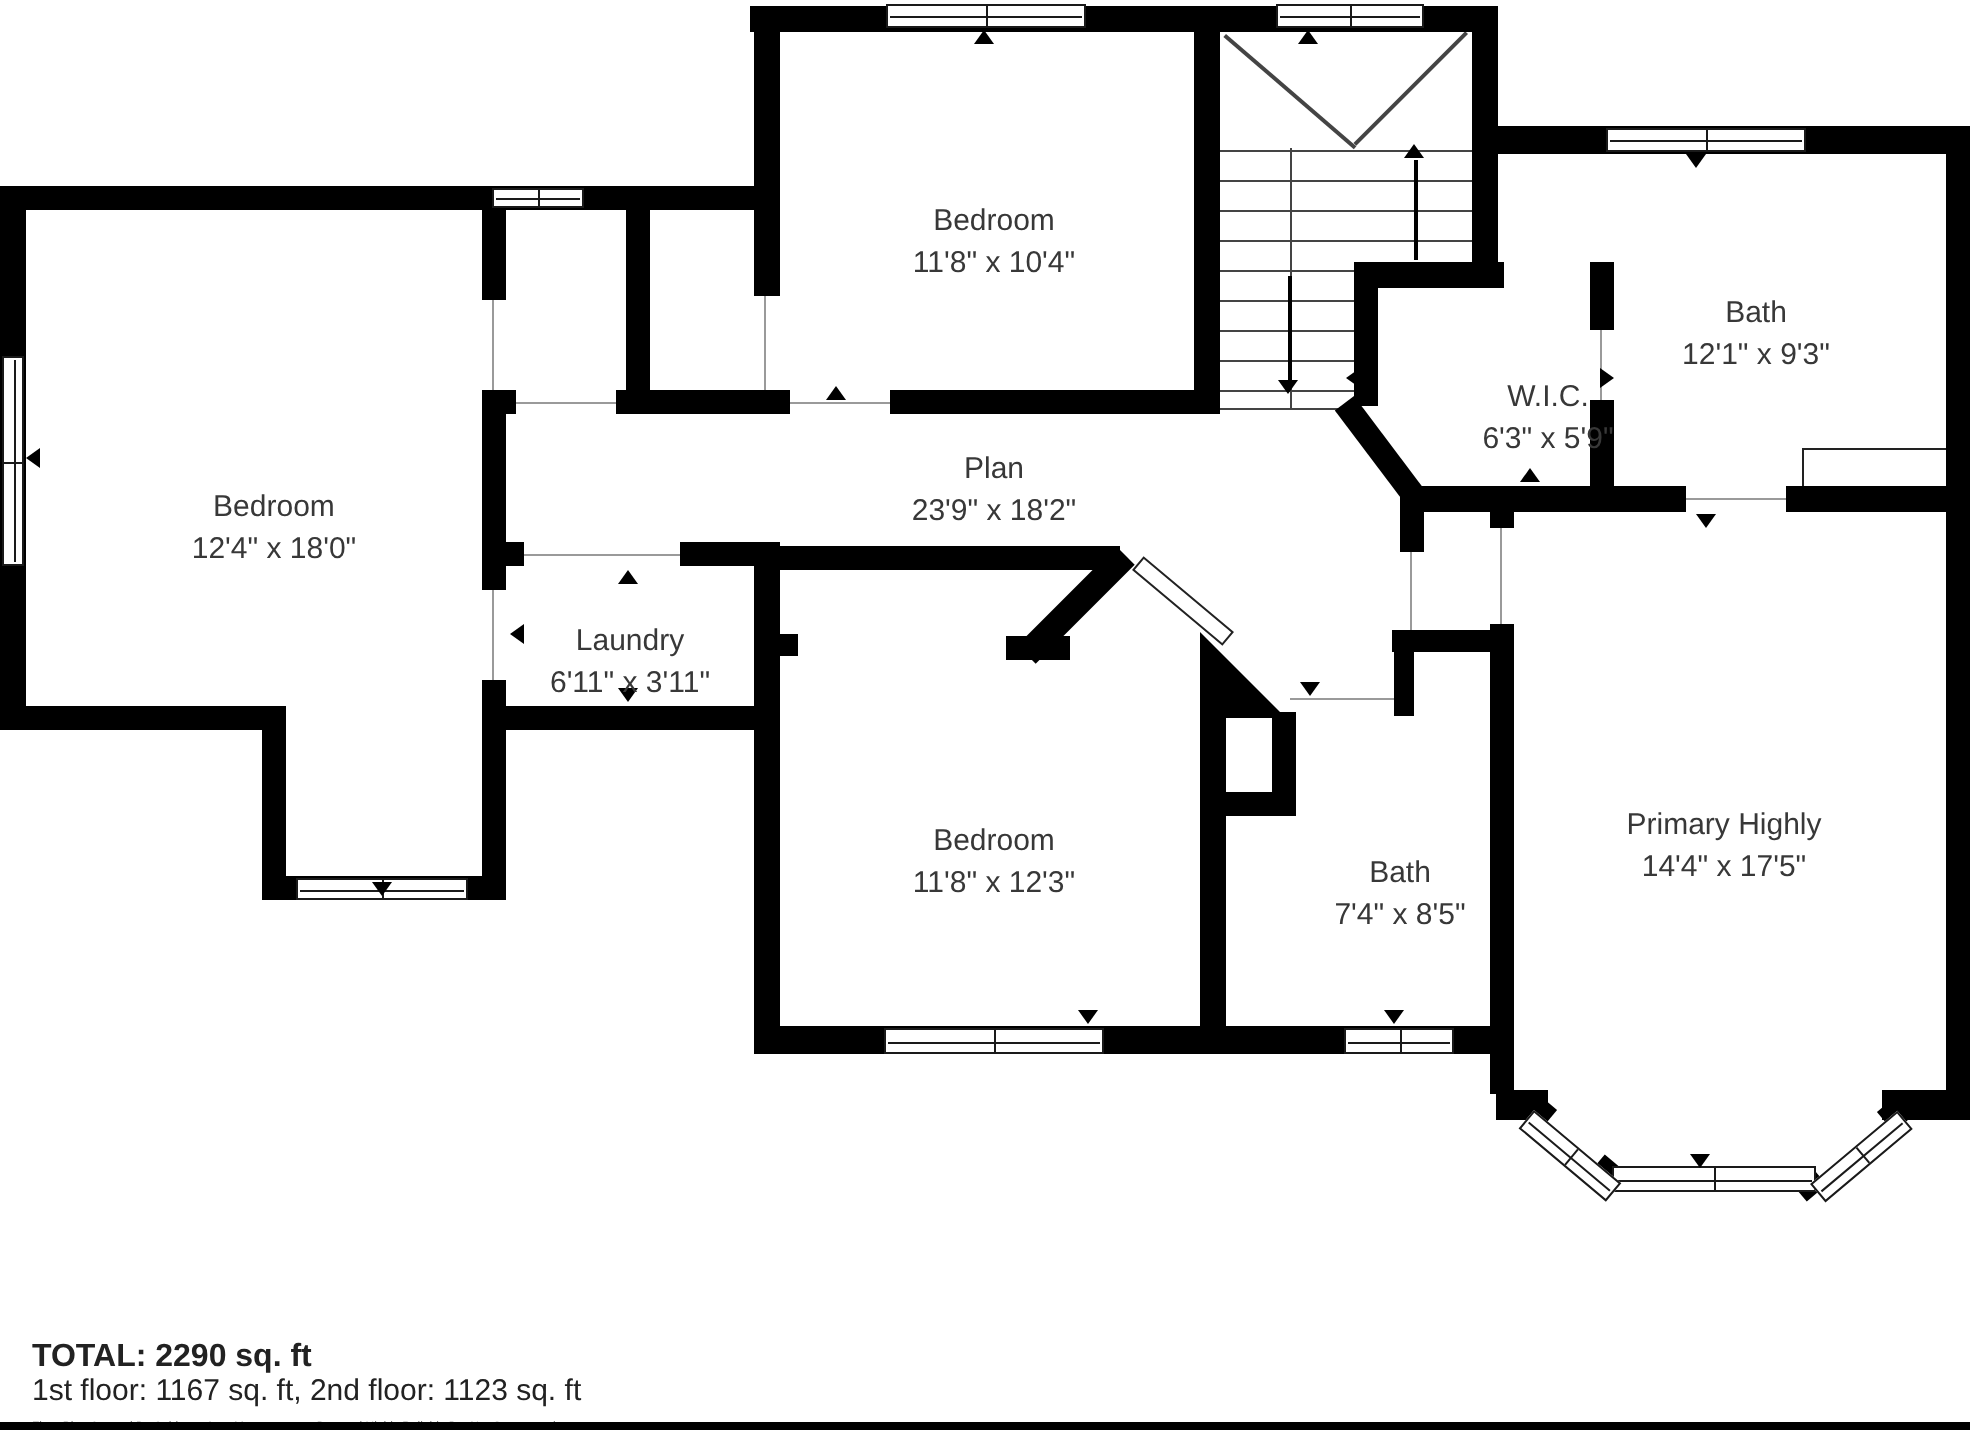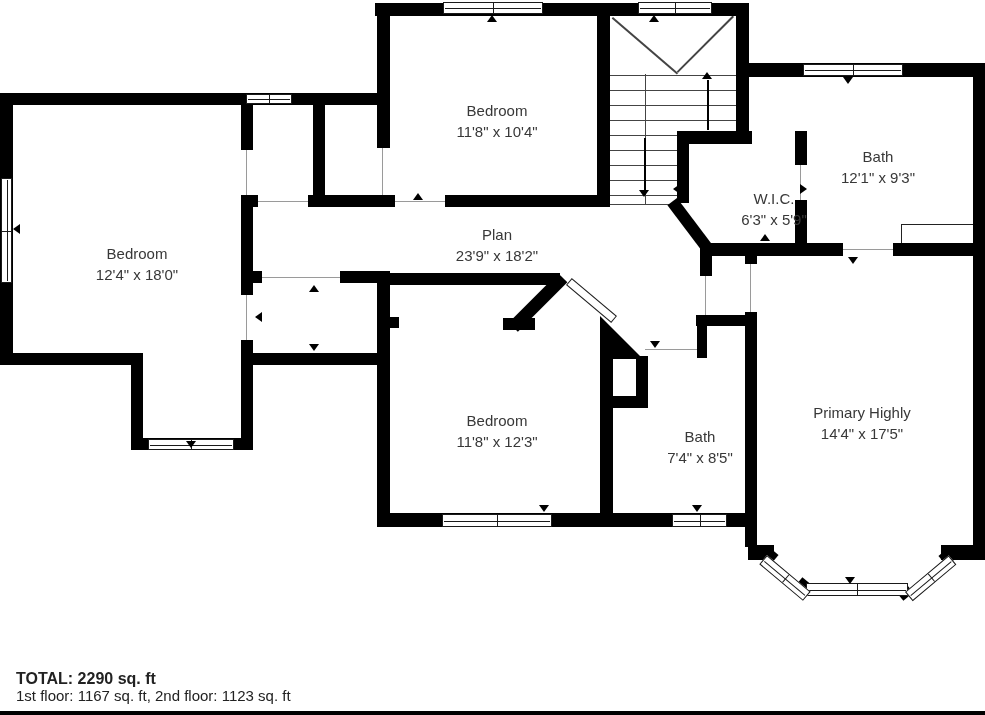--- a/index.html
+++ b/index.html
@@ -169,20 +169,24 @@
     <div>6'3" x 5'9"</div>
   </div>
   <div class="room-label" style="left:497px;top:224px;">
     <div>Plan</div>
     <div>23'9" x 18'2"</div>
   </div>
   <div class="room-label" style="left:137px;top:243px;">
     <div>Bedroom</div>
     <div>12'4" x 18'0"</div>
   </div>
+  <div class="room-label" style="left:315px;top:310px;">
+    <div>Laundry</div>
+    <div>6'11" x 3'11"</div>
+  </div>
   <div class="room-label" style="left:497px;top:410px;">
     <div>Bedroom</div>
     <div>11'8" x 12'3"</div>
   </div>
   <div class="room-label" style="left:700px;top:426px;">
     <div>Bath</div>
     <div>7'4" x 8'5"</div>
   </div>
   <div class="room-label" style="left:862px;top:402px;">
     <div>Primary Highly</div>

